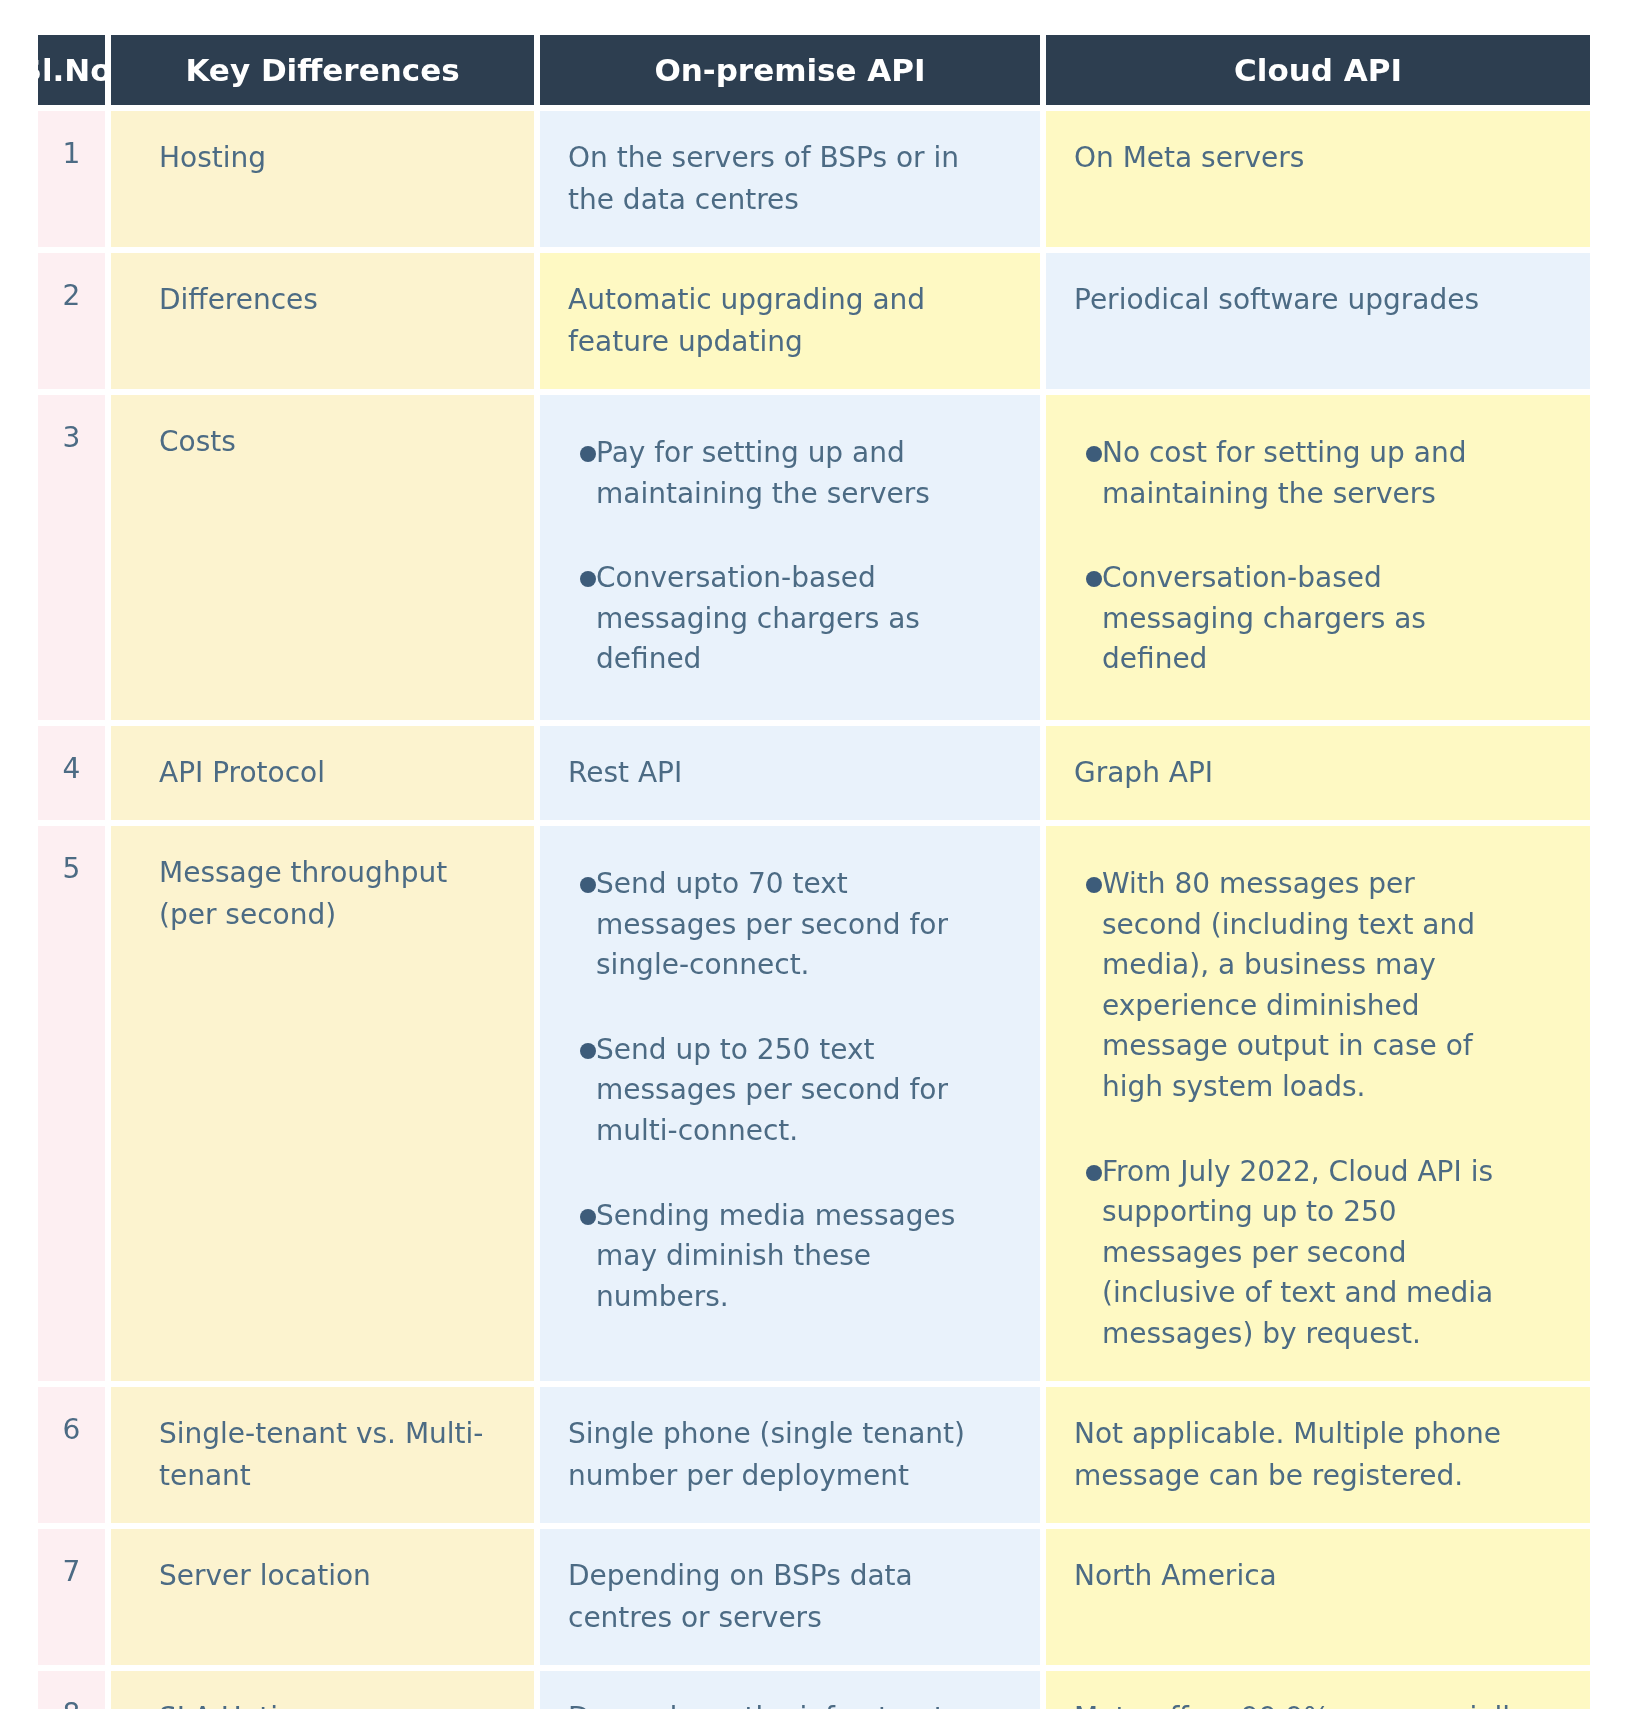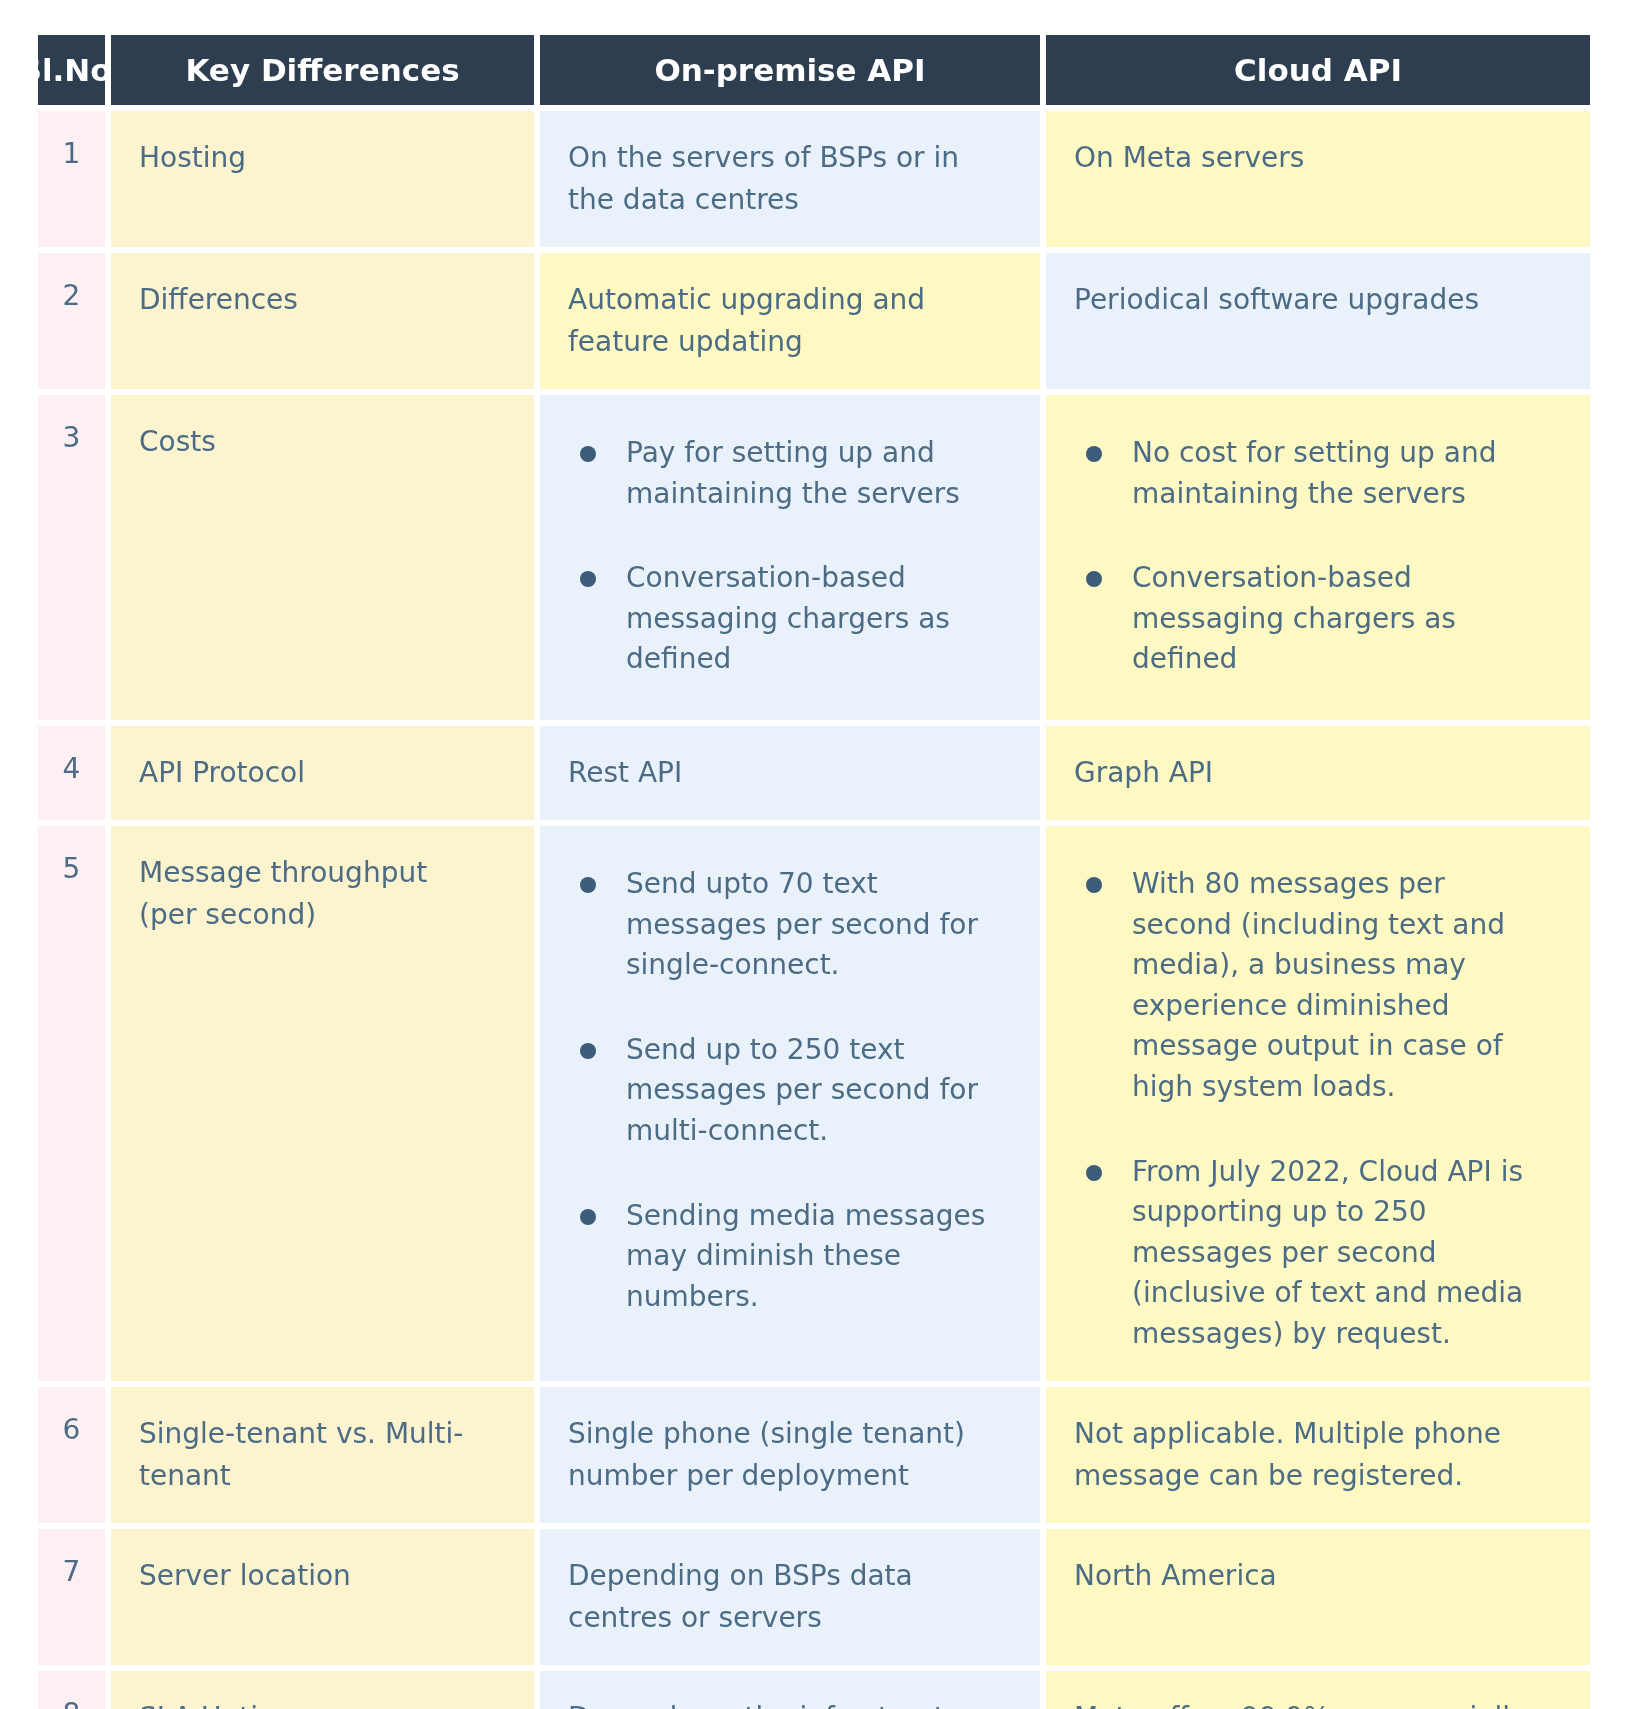--- a/index.html
+++ b/index.html
@@ -44,29 +44,28 @@
   .col-key    { background: #fcf3cf; padding: 26px 28px; }
   .col-onprem { background: #e9f2fb; padding: 26px 28px; }
   .col-cloud  { background: #fef9c3; padding: 26px 28px; }
 
   .txt {
     display: block;
     color: #4c6b84;
     font-size: 28px;
     line-height: 1.5;
   }
-  .col-key .txt    { max-width: 330px; }
+  .col-key .txt    { max-width: 330px; margin-left: 20px; }
   .col-onprem .txt { max-width: 452px; }
   .col-cloud .txt  { max-width: 470px; }
 
   
   .bullets { padding-top: 12px; }
   .bullet-item {
     display: flex;
-    column-gap: 30px;
   }
   .bullet-item + .bullet-item { margin-top: 44px; }
   .dot {
     flex: none;
     width: 16px;
     height: 16px;
     border-radius: 50%;
     background: #3d5c7a;
     margin-top: 13px;
     margin-left: 12px;

